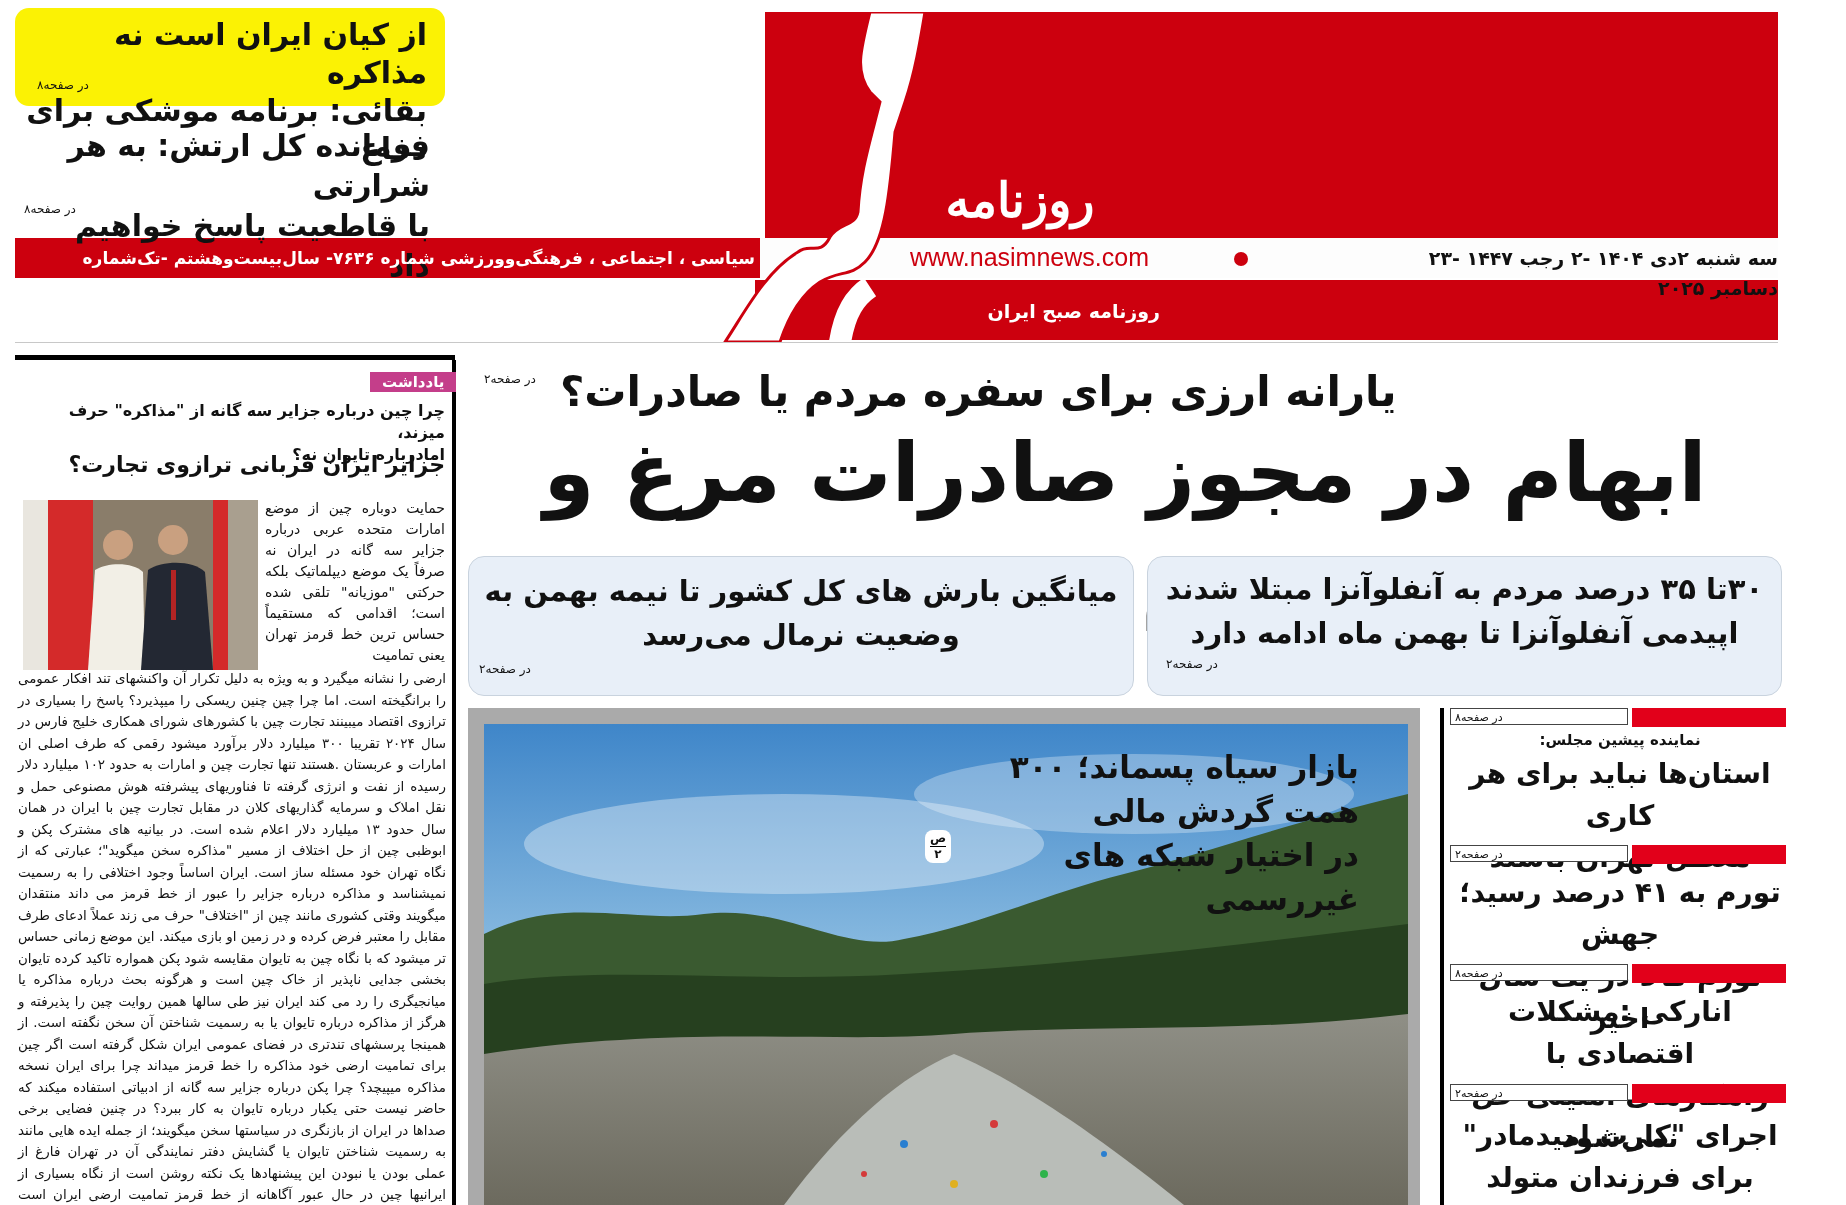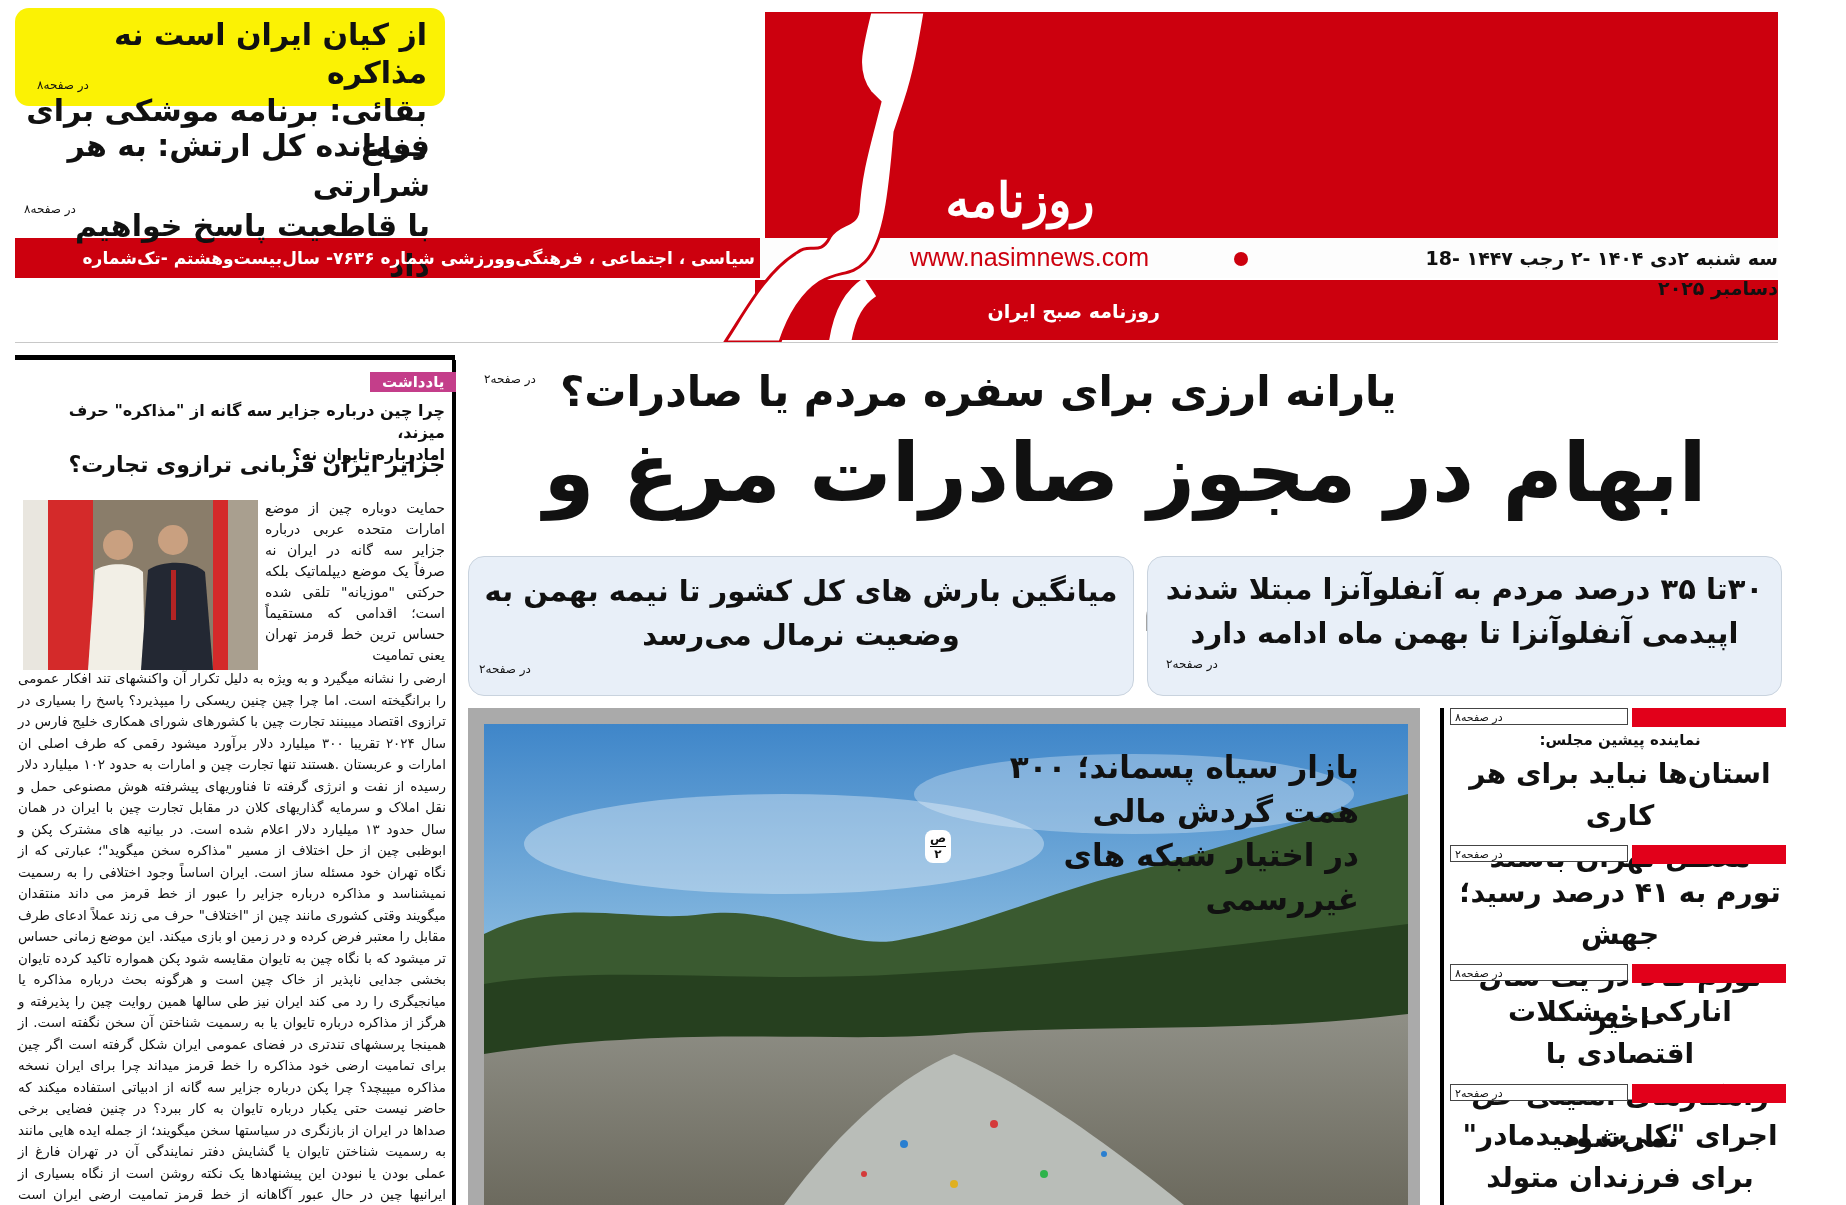--- a/index.html
+++ b/index.html
@@ -93,21 +93,21 @@
 
 <div class="abs army-h rtl">
   <div>فرمانده کل ارتش: به هر شرارتی</div>
   <div>با قاطعیت پاسخ خواهیم داد</div>
 </div>
 <div class="abs page-ref army-ref rtl">در صفحه۸</div>
 
 <div class="abs strip-left-text rtl">سیاسی ، اجتماعی ، فرهنگی‌وورزشی  شماره ۷۶۳۶- سال‌بیست‌وهشتم -تک‌شماره ۲۰۰۰۰تومان</div>
 <div class="abs url-text">www.nasimnews.com</div>
 <div class="abs url-dot"></div>
-<div class="abs date-text rtl">سه شنبه ۲دی ۱۴۰۴ -۲ رجب ۱۴۴۷ -18 دسامبر ۲۰۲۵</div>
+<div class="abs date-text rtl">سه شنبه ۲دی ۱۴۰۴ -۲ رجب ۱۴۴۷ -۲۳ دسامبر ۲۰۲۵</div>
 <div class="abs tagline rtl">روزنامه صبح ایران</div>
 
 <div class="abs left-thick-rule"></div>
 <div class="abs left-col-border"></div>
 <div class="abs note-badge rtl">یادداشت</div>
 <div class="abs note-sub rtl">
   <div>چرا چین درباره جزایر سه گانه از "مذاکره" حرف میزند،</div>
   <div>امادرباره تایوان نه؟</div>
 </div>
 <div class="abs note-title rtl">جزایر ایران قربانی ترازوی تجارت؟</div>

